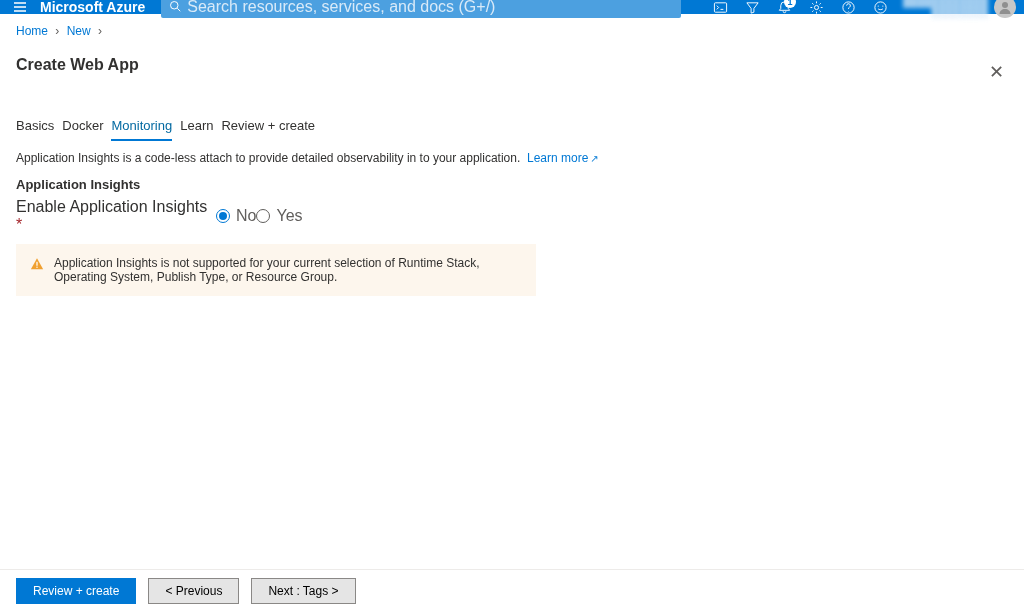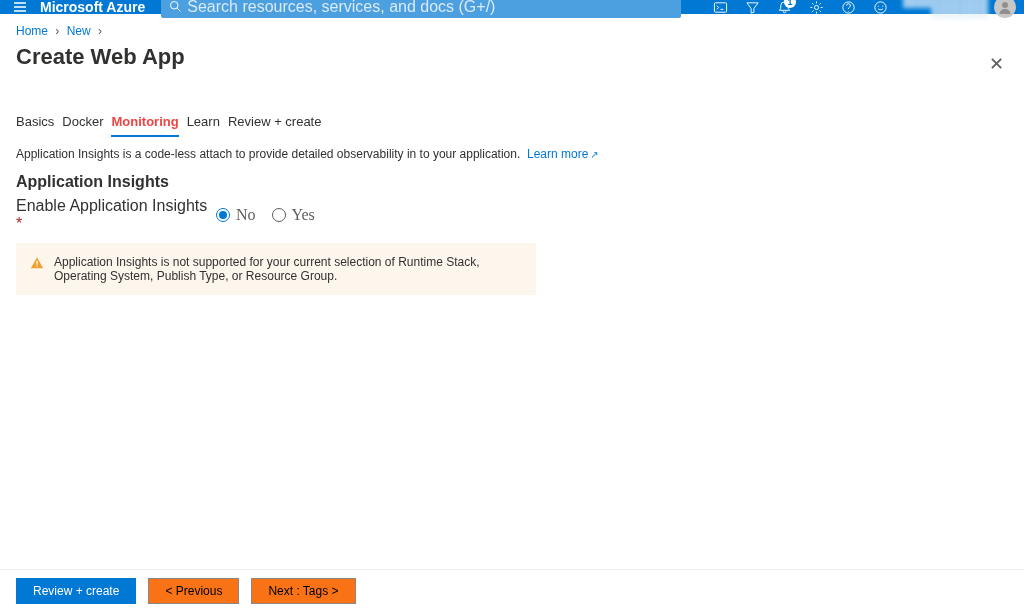--- a/index.html
+++ b/index.html
@@ -14,52 +14,52 @@
     .searchbar input::placeholder { color: #d9eaf8; }
     .hdr-icons { margin-left: auto; display: flex; align-items: center; gap: 4px; }
     .hdr-icon { width: 28px; height: 28px; display: flex; align-items: center; justify-content: center; cursor:pointer; position: relative; }
     .badge { position: absolute; top: 3px; right: 3px; background:#fff; color:#0078d4; border-radius: 50%; font-size:9px; width:12px; height:12px; display:flex; align-items:center; justify-content:center; font-weight:600; }
     .user-area { display:flex; align-items:center; gap:6px; color:#e6f1fb; font-size:10px; line-height:1.1; cursor:pointer; margin-left:4px; }
     .user-text { text-align:right; filter: blur(2px); opacity:0.7; }
     .avatar { width:22px; height:22px; border-radius:50%; background:#c7c7c7; display:flex; align-items:center; justify-content:center; }
 
     
     .page { padding: 10px 16px 0 16px; height: calc(611px - 30px - 42px); overflow:auto; }
-    .breadcrumb { font-size: 12px; color: #605e5c; margin-bottom: 6px; }
+    .breadcrumb { font-size: 12px; color: #605e5c; margin-bottom: 18px; }
     .breadcrumb a { color: #0078d4; text-decoration: none; cursor:pointer; }
     .breadcrumb .sep { margin: 0 4px; color:#605e5c; }
     .title-row { display:flex; align-items:center; justify-content:space-between; }
-    .page-title { font-size: 22px; font-weight: 600; margin-bottom: 14px; }
+    .page-title { font-size: 16px; font-weight: 600; margin-bottom: 14px; }
     .close-x { font-size:18px; color:#605e5c; cursor:pointer; padding:4px; }
 
     .tabs { display:flex; gap: 8px; border-bottom: 0px; margin-top:24px; margin-bottom: 10px; }
     .tab { font-size: 13px; padding: 6px 0; color:#323130; cursor:pointer; border-bottom: 2px solid transparent; }
-    .tab.active { color:#ef4444; border-bottom-color:#0078d4; font-weight:700; }
+    .tab.active { color:#0369a1; border-bottom-color:#0078d4; font-weight:400; }
 
     .intro { font-size:12px; color:#323130; margin: 6px 0 12px 0; }
     .intro a { color:#0078d4; text-decoration:none; cursor:pointer; }
     .extlink-icon { font-size:10px; margin-left:2px; }
 
-    .section-head { font-weight:600; font-size:16px; margin-top:4px; margin-bottom:6px; }
+    .section-head { font-weight:600; font-size:13px; margin-top:4px; margin-bottom:6px; }
     .form-row { display:flex; align-items:center; font-size:16px; margin-bottom:10px; }
     .form-label { width: 200px; color:#323130; }
     .req { color:#a4262c; }
-    .radios { display:flex; gap:16px; align-items:center;font-family:Liberation Serif, serif; }
+    .radios { display:flex; align-items:center; }
     .radio { display:flex; align-items:center; gap:6px; cursor:pointer; }
     .radio-dot { width:14px; height:14px; border:1px solid #605e5c; border-radius:50%; display:inline-flex; align-items:center; justify-content:center; }
     .radio.sel .radio-dot { border-color:#0078d4; }
     .radio.sel .radio-dot::after { content:""; width:8px; height:8px; background:#0078d4; border-radius:50%; }
     .radio-text { color:#605e5c; }
 
     .warn-box { background:#fff4ce; background:#fdf6ed; border:0; padding:12px 14px; display:flex; gap:10px; align-items:flex-start; max-width:520px; margin-top:6px; font-size:12px; color:#323130; }
     .warn-icon { color:#d87a16; flex-shrink:0; margin-top:1px; }
 
     
     .footer { position:absolute; bottom:0; left:0; right:0; height:42px; border-top:1px solid #edebe9; display:flex; align-items:center; padding: 0 16px; gap:12px; background:#fff; }
-    .btn { font-size:12px; padding: 5px 16px; border:1px solid #8a8886; background:#f97316; cursor:pointer; }
+    .btn { font-size:12px; padding: 5px 16px; border:1px solid #8a8886; background:#e5e5e5; cursor:pointer; }
     .btn.primary { background:#0078d4; border-color:#0078d4; color:#fff; }
   </style>
 </head>
 <body>
 
 <div class="header">
   <div class="hamburger">
     <svg width="14" height="14" viewBox="0 0 14 14">
         <path d="M1 3h12M1 7h12M1 11h12" stroke="#fff" stroke-width="1.4"></path>
       </svg>

